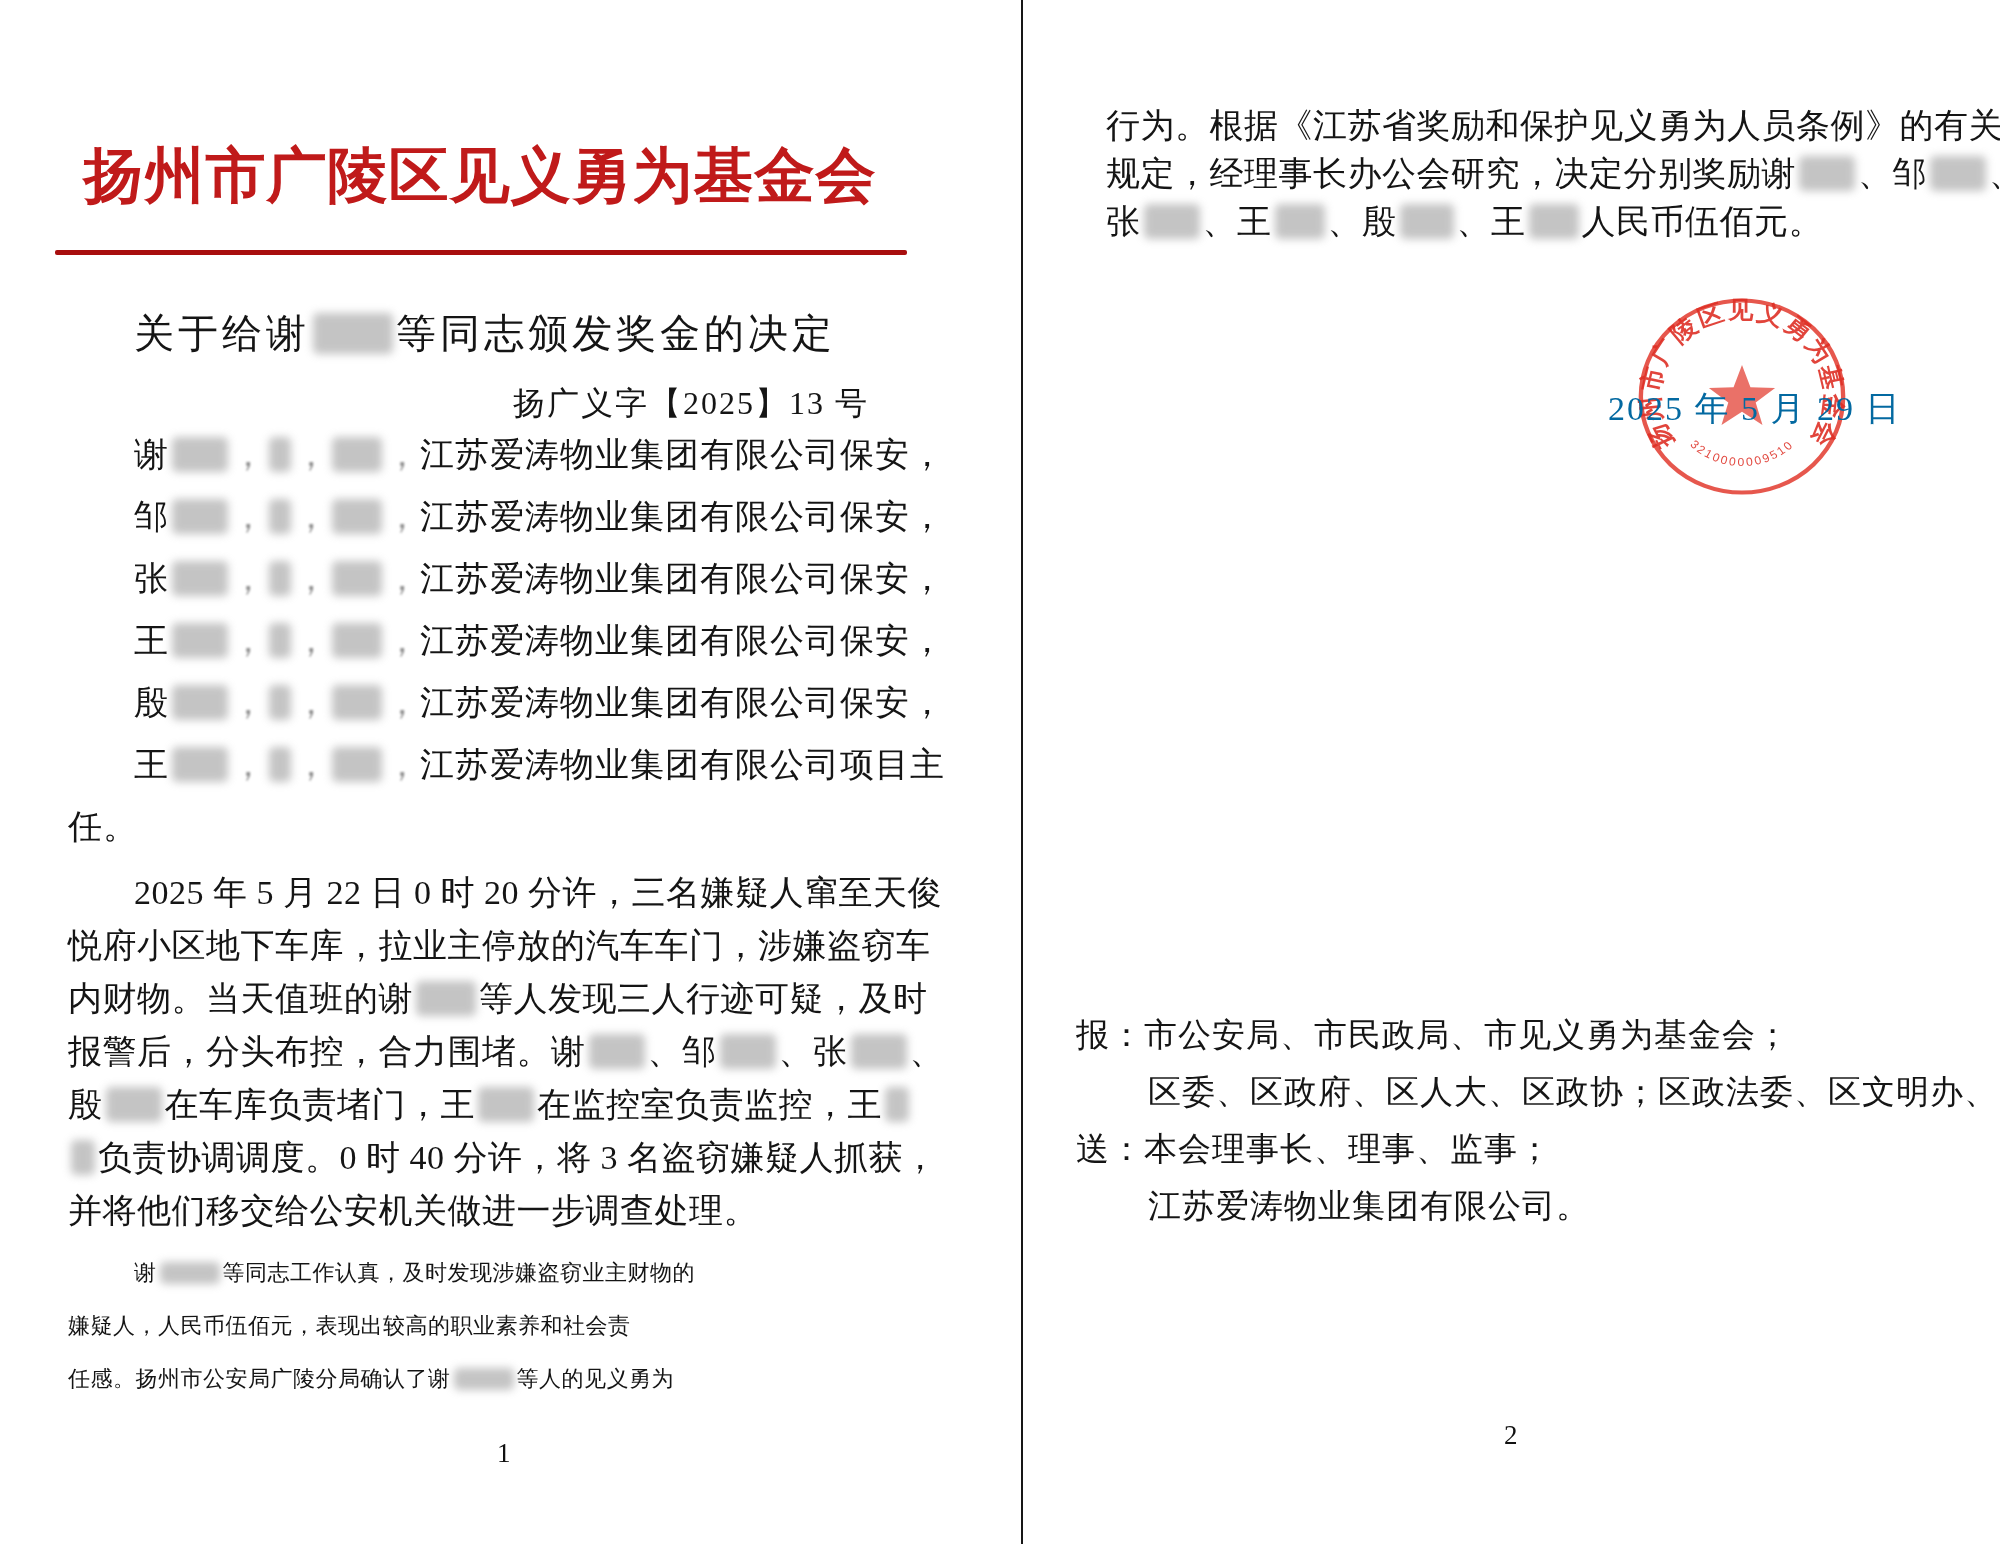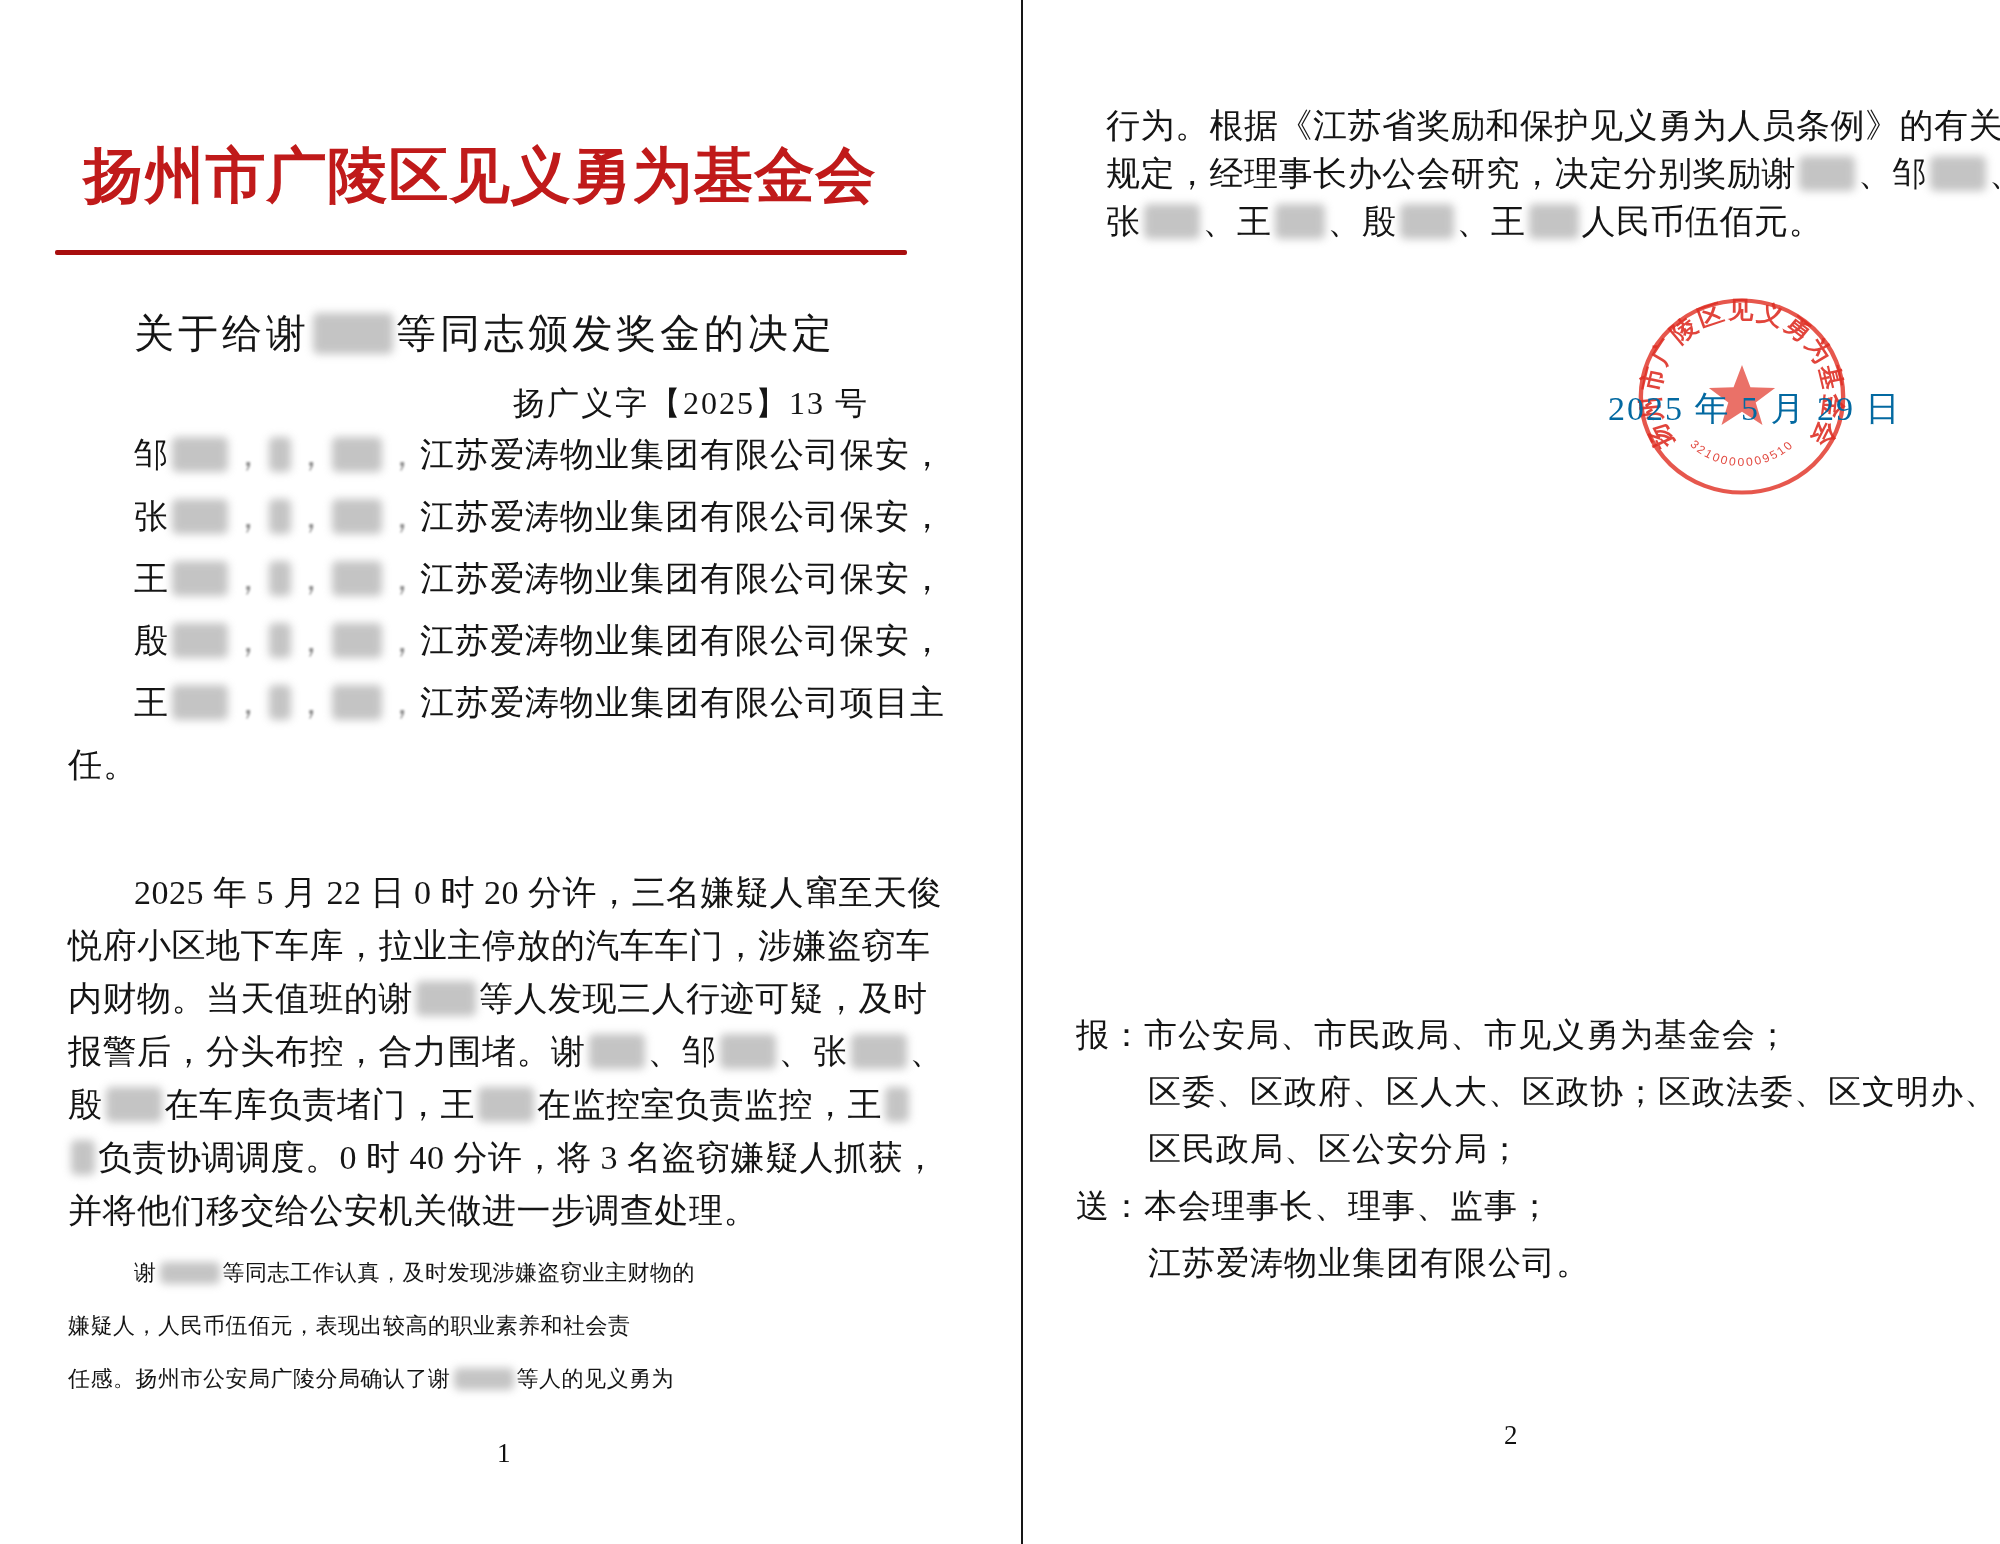--- a/index.html
+++ b/index.html
@@ -47,20 +47,21 @@
 <div class="canvas">
 
   <div>
     <div class="org-header">扬州市广陵区见义勇为基金会</div>
     <div class="red-rule"></div>
     <div class="doc-title">
         <div class="tline">关于给谢<span class="redact" style="width: 80px;"></span>等同志颁发奖金的决定</div>
       </div>
     <div class="doc-number">扬广义字【2025】13 号</div>
     <div class="people">
+        <div class="tline"><span class="gap" style="width: 66px;"></span>谢<span class="redact" style="width: 56px;"></span><span class="dim">，</span><span class="redact" style="width: 22px;"></span><span class="dim">，</span><span class="redact" style="width: 50px;"></span><span class="dim">，</span>江苏爱涛物业集团有限公司保安，</div>
         <div class="tline"><span class="gap" style="width: 66px;"></span>邹<span class="redact" style="width: 56px;"></span><span class="dim">，</span><span class="redact" style="width: 22px;"></span><span class="dim">，</span><span class="redact" style="width: 50px;"></span><span class="dim">，</span>江苏爱涛物业集团有限公司保安，</div>
         <div class="tline"><span class="gap" style="width: 66px;"></span>张<span class="redact" style="width: 56px;"></span><span class="dim">，</span><span class="redact" style="width: 22px;"></span><span class="dim">，</span><span class="redact" style="width: 50px;"></span><span class="dim">，</span>江苏爱涛物业集团有限公司保安，</div>
         <div class="tline"><span class="gap" style="width: 66px;"></span>王<span class="redact" style="width: 56px;"></span><span class="dim">，</span><span class="redact" style="width: 22px;"></span><span class="dim">，</span><span class="redact" style="width: 50px;"></span><span class="dim">，</span>江苏爱涛物业集团有限公司保安，</div>
         <div class="tline"><span class="gap" style="width: 66px;"></span>殷<span class="redact" style="width: 56px;"></span><span class="dim">，</span><span class="redact" style="width: 22px;"></span><span class="dim">，</span><span class="redact" style="width: 50px;"></span><span class="dim">，</span>江苏爱涛物业集团有限公司保安，</div>
         <div class="tline"><span class="gap" style="width: 66px;"></span>王<span class="redact" style="width: 56px;"></span><span class="dim">，</span><span class="redact" style="width: 22px;"></span><span class="dim">，</span><span class="redact" style="width: 50px;"></span><span class="dim">，</span>江苏爱涛物业集团有限公司项目主</div>
         <div class="tline">任。</div>
       </div>
     <div class="para-incident">
         <div class="tline"><span class="gap" style="width: 66px;"></span>2025 年 5 月 22 日 0 时 20 分许，三名嫌疑人窜至天俊</div>
         <div class="tline">悦府小区地下车库，拉业主停放的汽车车门，涉嫌盗窃车</div>
@@ -101,20 +102,19 @@
         <text class="seal-serial" text-anchor="middle">
           <textPath href="#arcBottom" startOffset="50%">3210000009510</textPath>
         </text>
       </svg>
     </div>
     <div class="stamp-date">2025 年 5 月 29 日</div>
 
     <div class="cc">
         <div class="tline">报：市公安局、市民政局、市见义勇为基金会；</div>
         <div class="tline"><span class="gap" style="width: 72px;"></span>区委、区政府、区人大、区政协；区政法委、区文明办、</div>
-        <div class="tline"><span class="gap" style="width: 72px;"></span>区民政局、区公安分局；</div>
         <div class="tline">送：本会理事长、理事、监事；</div>
         <div class="tline"><span class="gap" style="width: 72px;"></span>江苏爱涛物业集团有限公司。</div>
       </div>
     <div class="pagenum pn2">2</div>
   </div>
 
 </div>
 
 </body></html>

